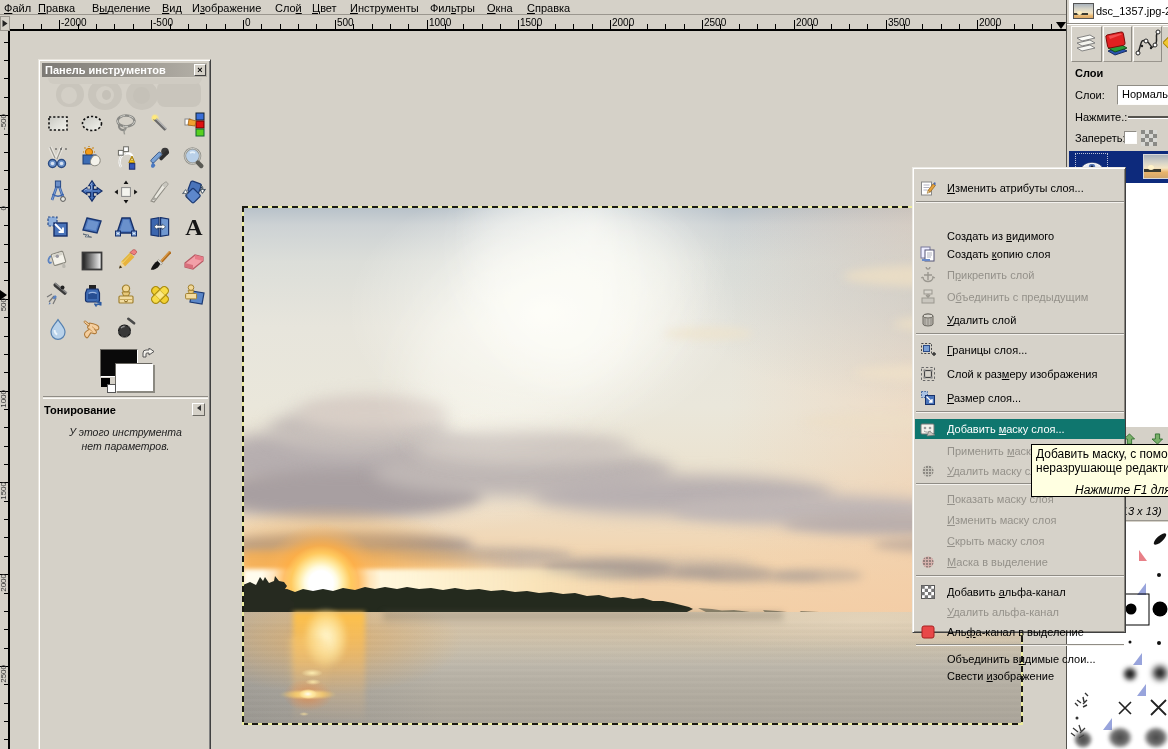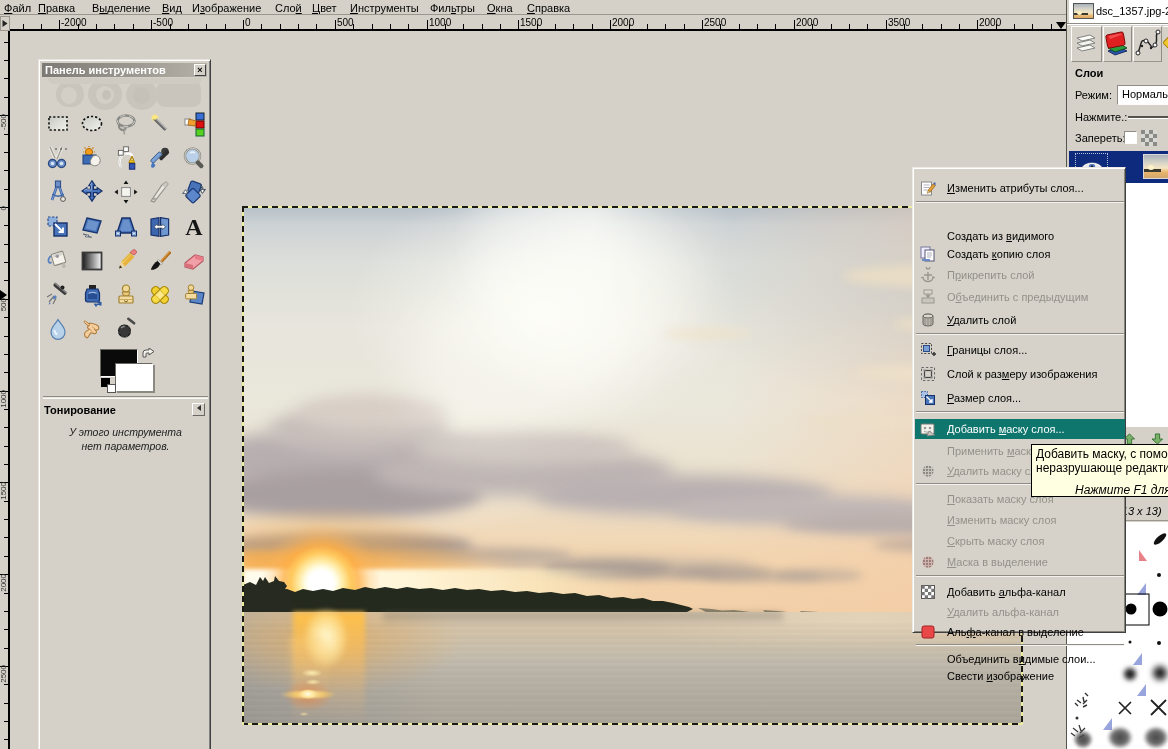--- a/index.html
+++ b/index.html
@@ -538,21 +538,21 @@
         <circle cx="12" cy="14" r="2" fill="#fff" stroke="#222"></circle>
 <circle cx="21" cy="18" r="2" fill="#fff" stroke="#222"></circle>
         <circle cx="24" cy="5" r="2" fill="#fff" stroke="#222"></circle>
 <circle cx="8" cy="19" r="1.2" fill="#222"></circle>
         <circle cx="17" cy="21" r="1.2" fill="#222"></circle>
 </svg></div>
 <div style="position:absolute;left:96px;top:26px;width:6px;height:36px;background:#d5d1c8;border-top:1px solid #fdfcfa"><svg width="20" height="34" viewBox="0 0 20 34">
         <rect x="3" y="9" width="13" height="13" transform="rotate(45 9 15)" fill="#f2c830" stroke="#a8820a"></rect>
       </svg></div>
 <div style="position:absolute;left:8px;top:67px;font-weight:bold">Слои</div>
-<div style="position:absolute;left:8px;top:89px">Режим:</div>
+<div style="position:absolute;left:8px;top:89px">Слои:</div>
 <div style="position:absolute;left:50px;top:85px;width:52px;height:20px;background:#fff;border:1px solid;border-color:#8f8c85 #fdfcfa #fdfcfa #8f8c85;padding:2px 0 0 4px;white-space:nowrap;overflow:hidden">Нормальный</div>
 <div style="position:absolute;left:8px;top:111px">Нажмите.:</div>
 <div style="position:absolute;left:61px;top:116px;width:41px;height:3px;border-top:2px solid #55534e;border-bottom:1px solid #fff"></div>
 <div style="position:absolute;left:8px;top:132px">Запереть:</div>
 <div style="position:absolute;left:57px;top:131px;width:13px;height:13px;background:#fff;border:1px solid;border-color:#8f8c85 #fdfcfa #fdfcfa #8f8c85"></div>
 <div style="position:absolute;left:74px;top:130px;width:16px;height:16px"><svg width="16" height="16">
         <rect x="0" y="0" width="4" height="4" fill="#8a8a86"></rect>
         <rect x="4" y="0" width="4" height="4" fill="#d8d8d4"></rect>
         <rect x="8" y="0" width="4" height="4" fill="#8a8a86"></rect>
         <rect x="12" y="0" width="4" height="4" fill="#d8d8d4"></rect>

